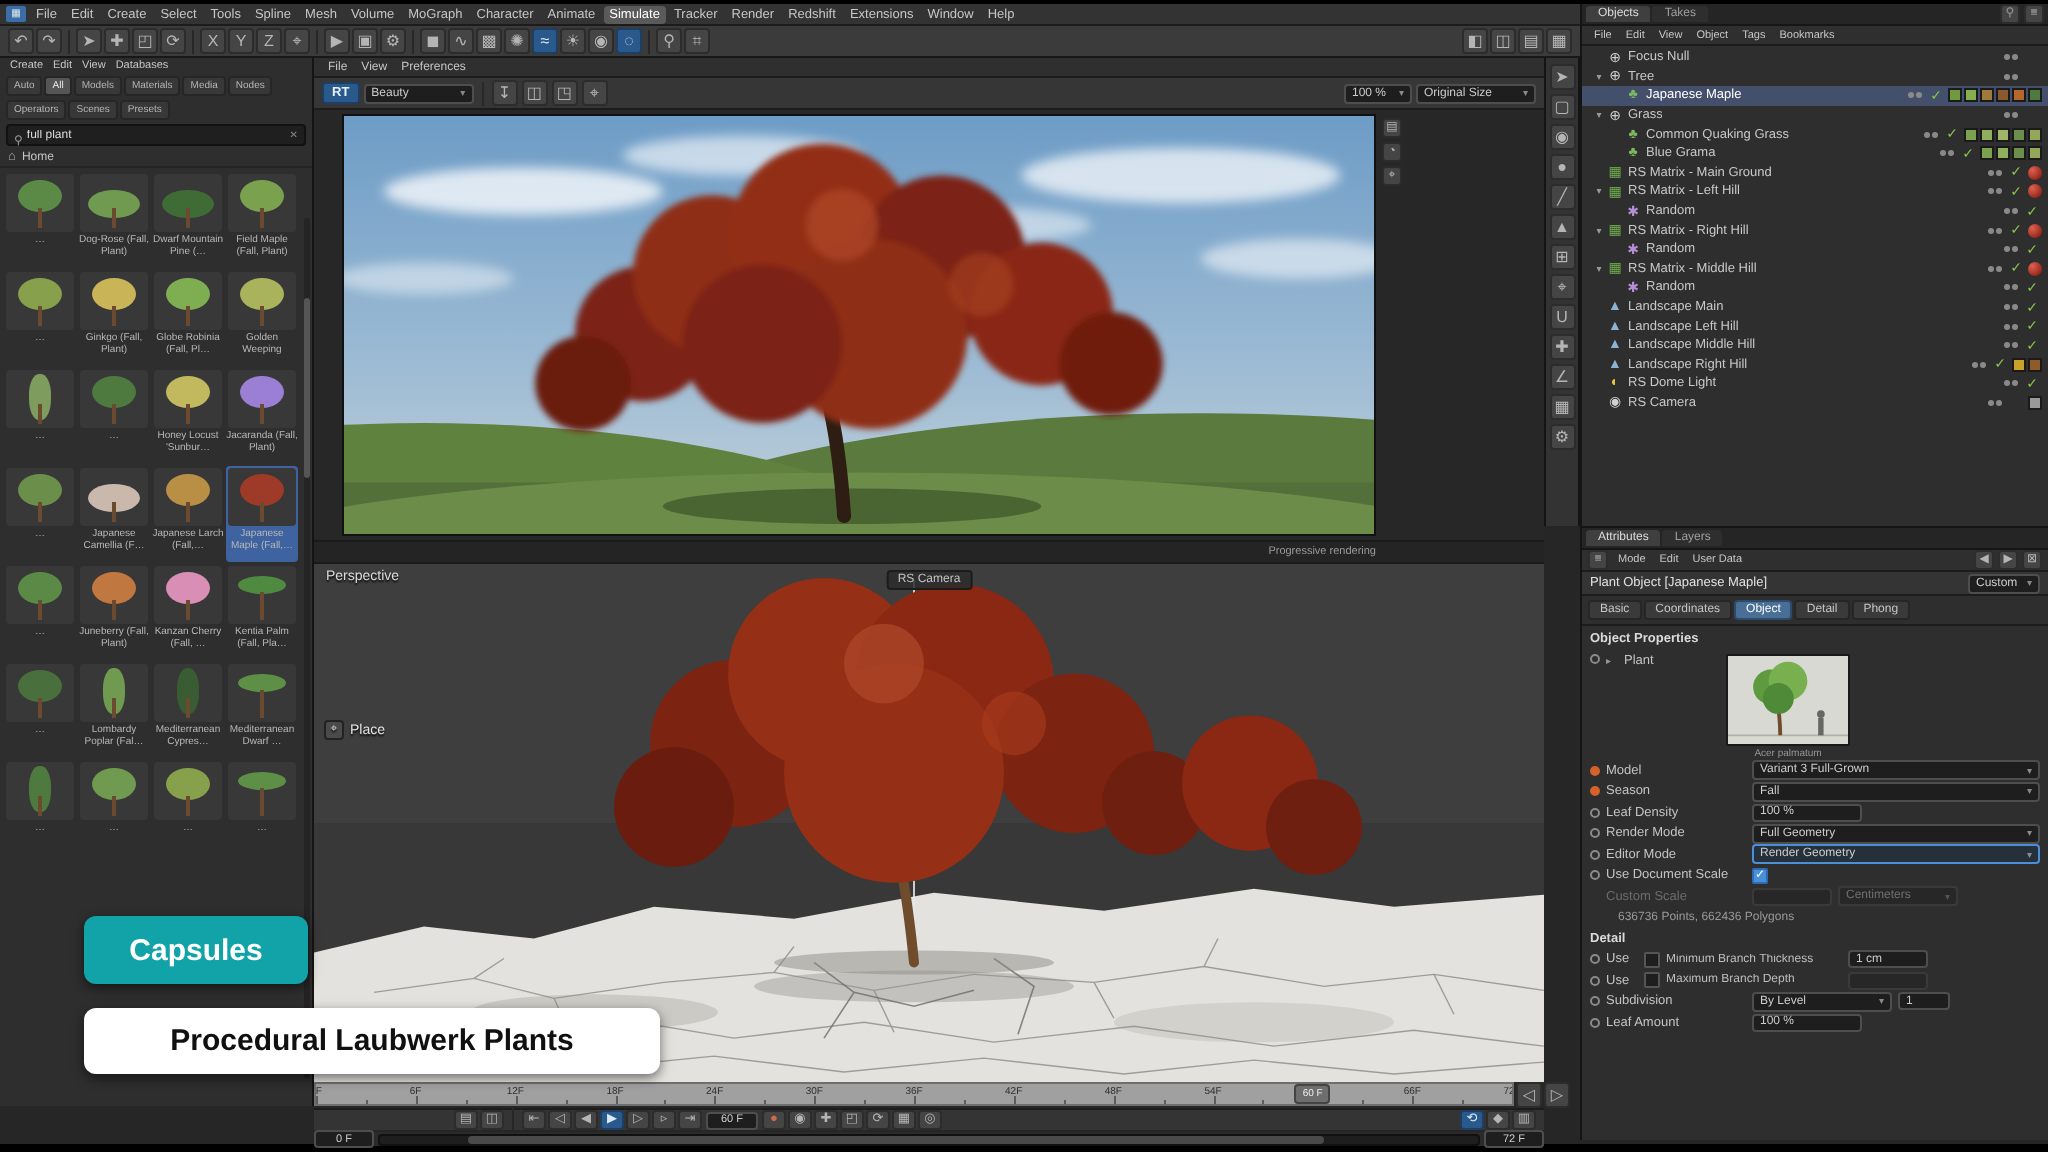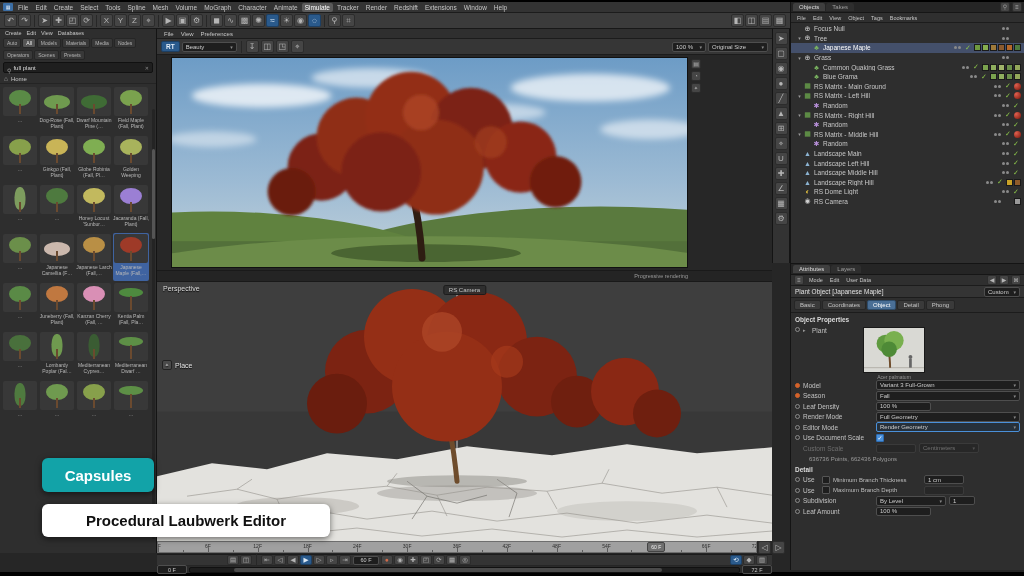--- a/index.html
+++ b/index.html
@@ -1120,13 +1120,13 @@
 
 <div class="range">
   <span class="rfld w30">0 F</span>
   <div class="rbar">
       <i class="rthumb"></i>
     </div>
   <span class="rfld w30">72 F</span>
 </div>
 
 <div class="badge-teal">Capsules</div>
-<div class="badge-white">Procedural Laubwerk Editor</div>
+<div class="badge-white">Procedural Laubwerk Plants</div>
 
 </body></html>

